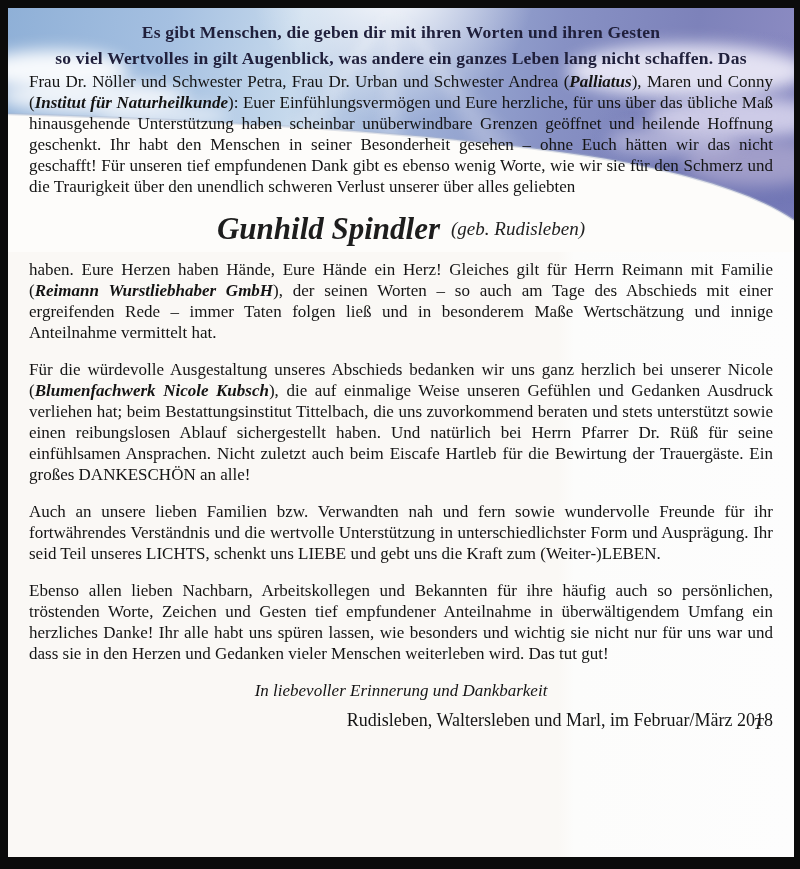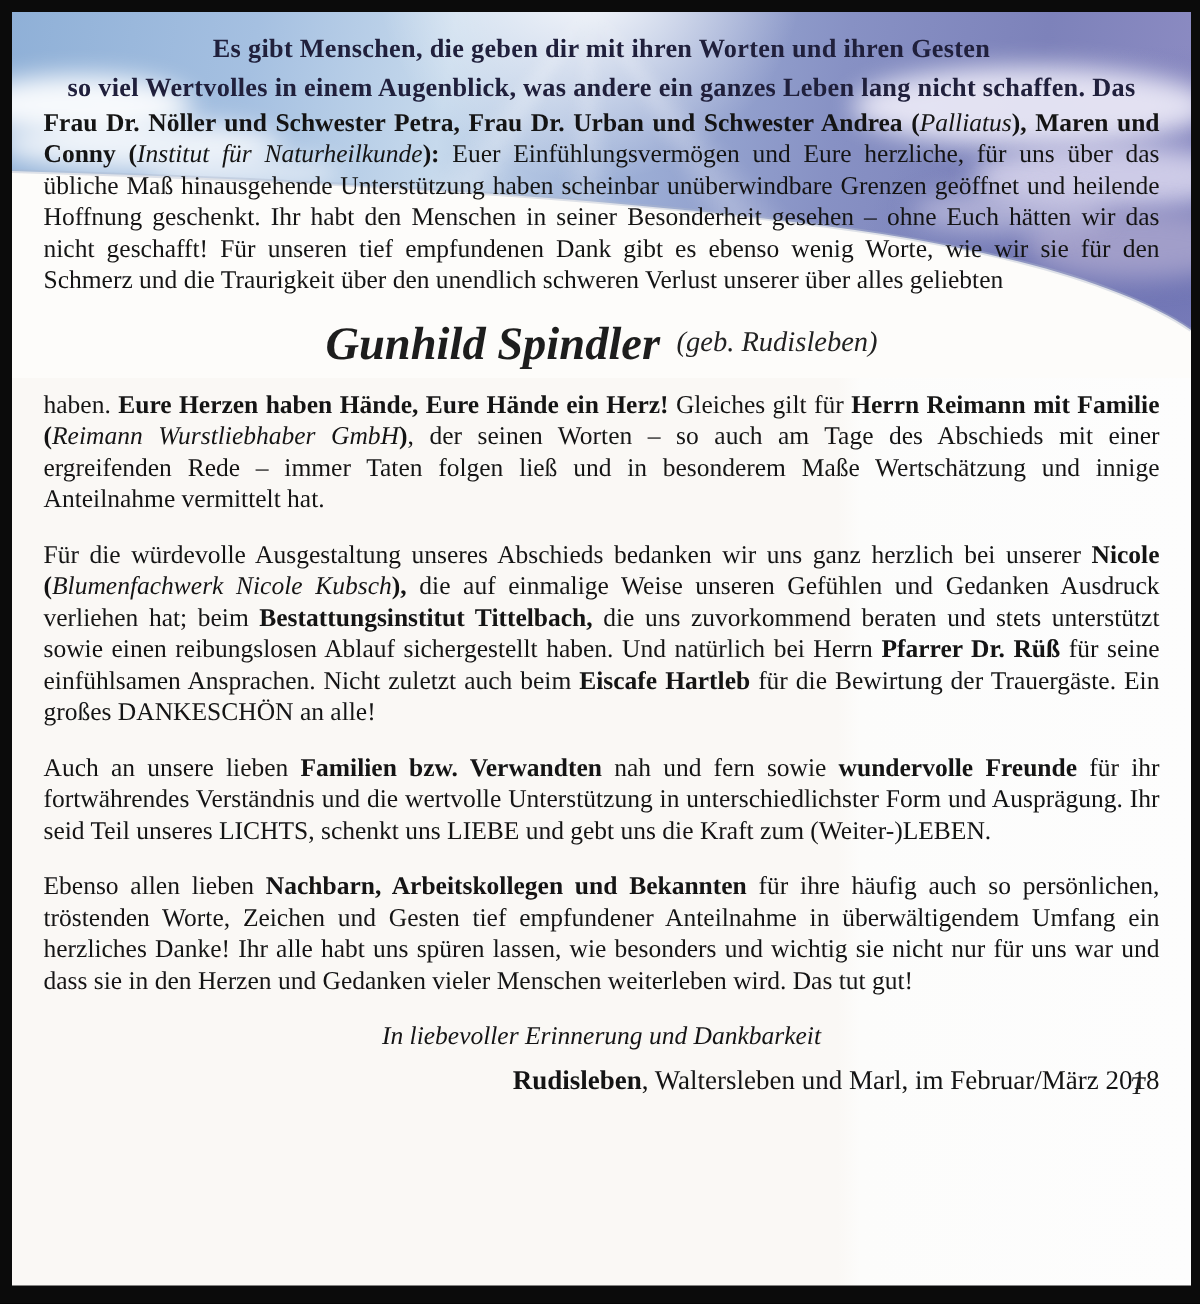--- a/index.html
+++ b/index.html
@@ -50,22 +50,22 @@
   .content{position:relative;z-index:2;padding:11px 21px 0 21px;color:#141414;}
   .quote{
     text-align:center;font-weight:bold;font-size:17.5px;line-height:26px;
     letter-spacing:.2px;
   }
   .body-par{
     margin:0 0 16px 0;font-size:17px;line-height:21px;
     text-align:justify;
   }
   .seg-n{font-weight:normal;font-style:normal;margin-top:32px;}
-  .seg-b{font-weight:bold;}
-  .seg-bi{font-weight:normal;font-style:italic;}
+  .seg-b{font-weight:normal;}
+  .seg-bi{font-weight:bold;font-style:italic;}
   .name-block{
     margin:-2px 0 12px 0;display:flex;justify-content:center;align-items:center;gap:11px;
   }
   .name-main{font-size:31px;font-weight:bold;font-style:italic;color:#1d1d1d;}
   .name-suffix{font-size:19px;font-style:italic;color:#222;}
   .closing{margin-top:12px;text-align:center;font-size:17px;line-height:22px;font-style:italic;}
   .closing .l2{font-weight:bold;}
   .footer-line{position:relative;margin-top:6px;font-size:18px;line-height:24px;text-align:right;}
   .footer-mark{
     position:absolute;right:10px;top:4px;font-style:italic;font-size:17px;color:#1c1c1c;
@@ -89,21 +89,21 @@
       <svg class="arc-svg" viewBox="0 0 786 244" preserveAspectRatio="none">
         <path d="M0,106 C200,112 420,124 580,148 C680,164 748,186 786,212 L786,244 L0,244 Z" fill="#fdfcfa"></path>
         <path d="M0,106 C200,112 420,124 580,148 C680,164 748,186 786,212" fill="none" stroke="rgba(175,185,205,0.40)" stroke-width="2.5"></path>
       </svg>
     </div>
 
     <div class="content">
 
       <div class="quote" style="color:#20203c;">
         <div>Es gibt Menschen, die geben dir mit ihren Worten und ihren Gesten</div>
-        <div>so viel Wertvolles in einem Augenblick, was andere ein ganzes Leben lang nicht schaffen. Das</div>
+        <div>so viel Wertvolles in gilt Augenblick, was andere ein ganzes Leben lang nicht schaffen. Das</div>
       </div>
 
       <div>
           <p class="body-par"><span class="seg-b">Frau Dr. Nöller und Schwester Petra, Frau Dr. Urban und Schwester Andrea (</span><span class="seg-bi">Palliatus</span><span class="seg-b">), Maren und Conny (</span><span class="seg-bi">Institut für Naturheilkunde</span><span class="seg-b">):</span><span class="seg-n"> Euer Einfühlungsvermögen und Eure herzliche, für uns über das übliche Maß hinausgehende Unterstützung haben scheinbar unüberwindbare Grenzen geöffnet und heilende Hoffnung geschenkt. Ihr habt den Menschen in seiner Besonderheit gesehen – ohne Euch hätten wir das nicht geschafft! Für unseren tief empfundenen Dank gibt es ebenso wenig Worte, wie wir sie für den Schmerz und die Traurigkeit über den unendlich schweren Verlust unserer über alles geliebten</span></p>
         </div>
 
       <div class="name-block">
         <span class="name-main">Gunhild Spindler</span>
         <span class="name-suffix">(geb. Rudisleben)</span>
       </div>

